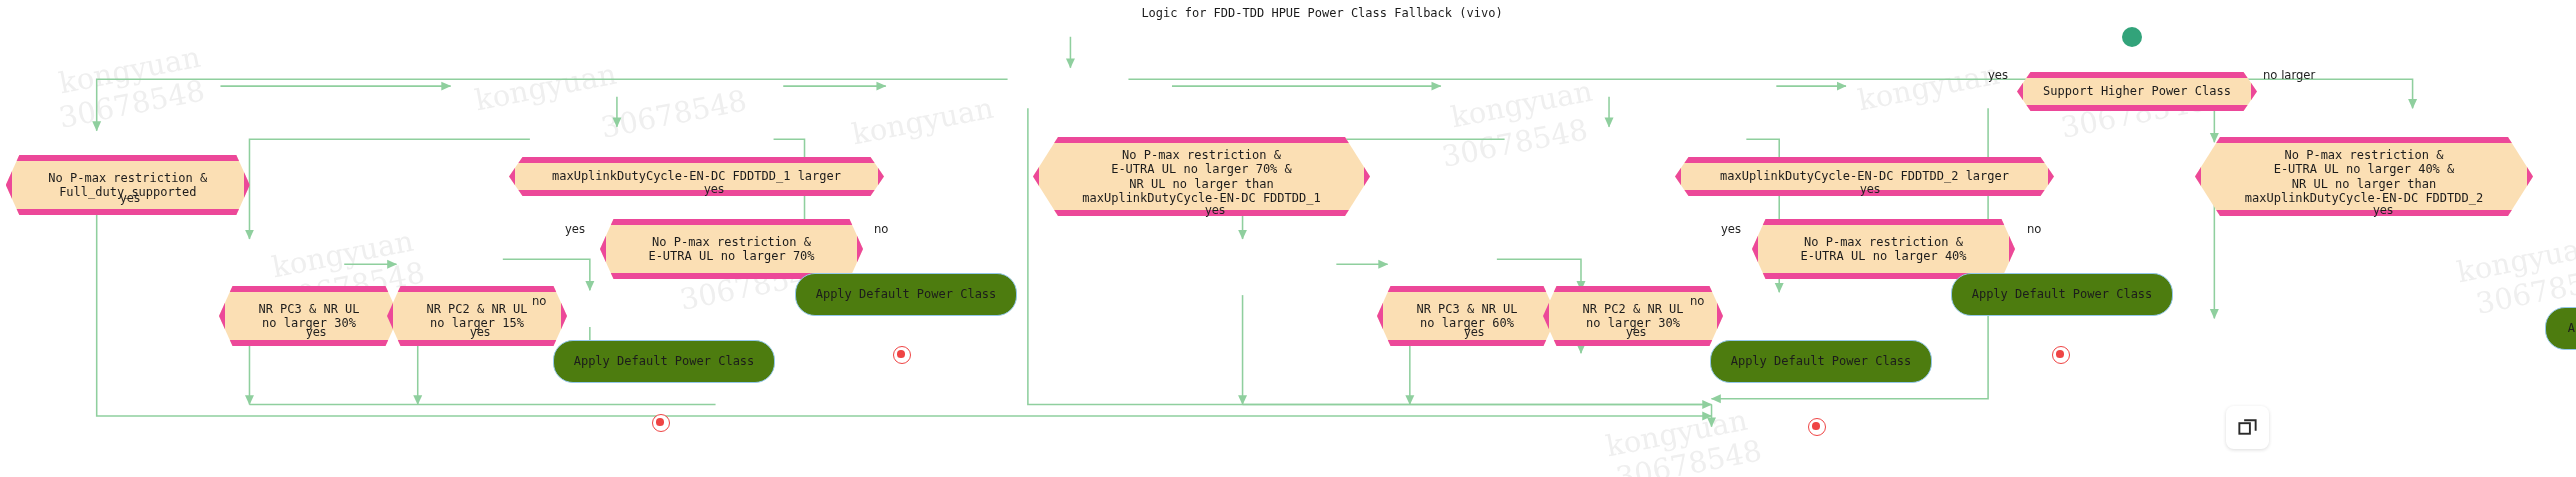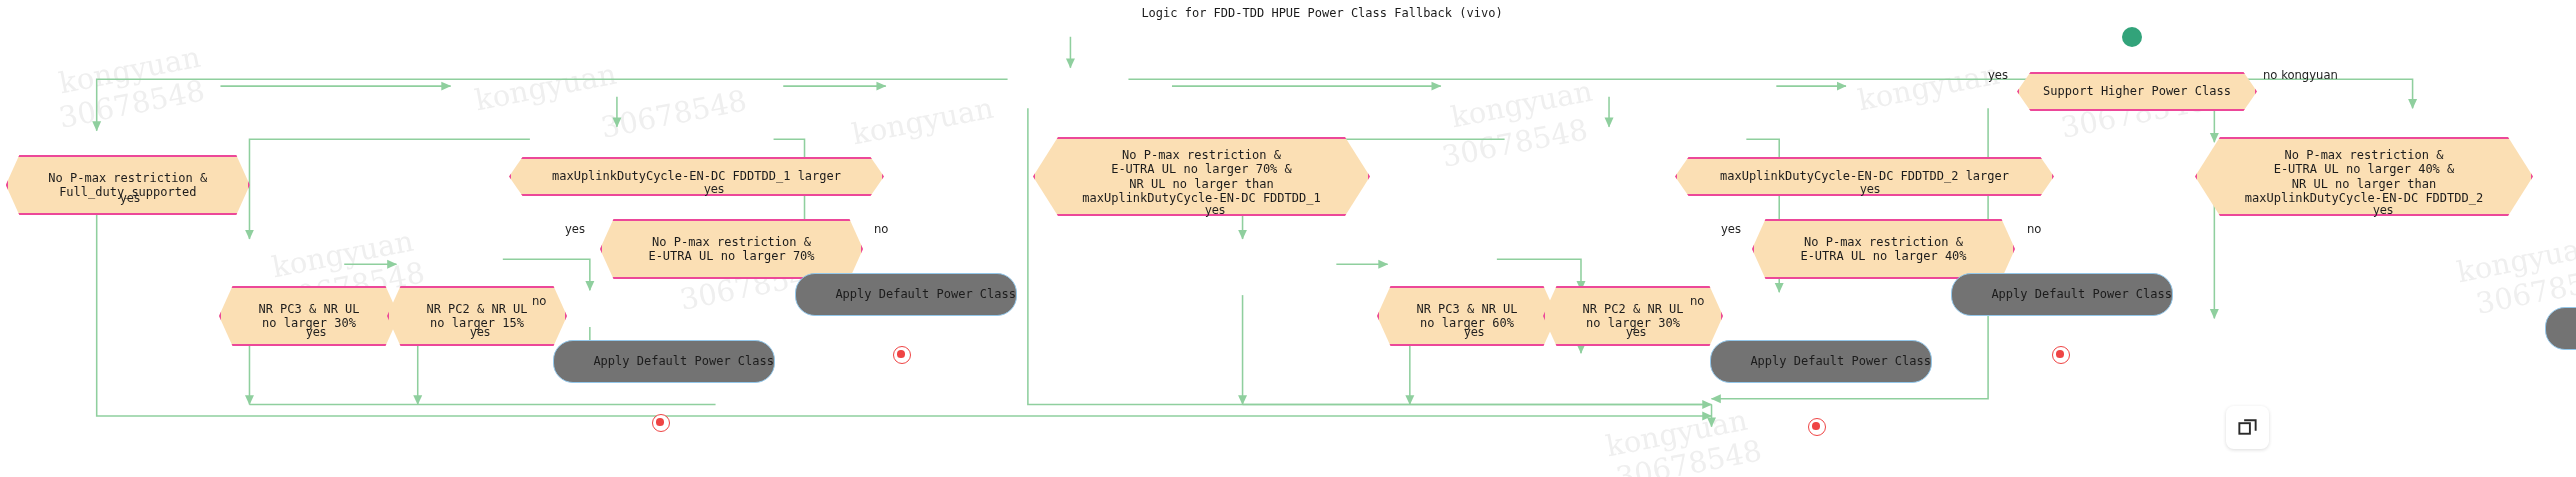--- a/index.html
+++ b/index.html
@@ -52,31 +52,30 @@
     justify-content:center;
     text-align:center;
     color:#1c1c1c;
     font-size:12px;
     line-height:1.18;
     white-space:pre;
     font-family:"DejaVu Sans Mono","Liberation Mono",monospace;
   }
   .hex{
     background:#fbdfb4;
-    border:2px solid #ec4899;
+    border:6px solid #ec4899;
     clip-path:polygon(13.5px 0,calc(100% - 13.5px) 0,100% 50%,calc(100% - 13.5px) 100%,13.5px 100%,0 50%);
   }
   .hex.wide{
     clip-path:polygon(25px 0,calc(100% - 25px) 0,100% 50%,calc(100% - 25px) 100%,25px 100%,0 50%);
   }
   .rect{
-    background:#737373;
+    background:#4d7c0f;
     border:1px solid #93c7ea;
     border-radius:20px;
-    justify-content:flex-end;
   }
   
   .startdot{
     position:absolute;
     width:20.3px;height:20.3px;
     border-radius:50%;
     background:#32a37a;
     z-index:3;
   }
   .enddot{
@@ -256,21 +255,21 @@
 maxUplinkDutyCycle-EN-DC FDDTDD_2</span></div>
       <div class="node rect" style="left: 2545px; top: 307px; width: 226px; height: 43px;"><span>Apply Default Power Class</span></div>
       <div class="enddot" style="left: 652px; top: 414px;"></div>
       <div class="enddot" style="left: 893px; top: 346px;"></div>
       <div class="enddot" style="left: 1808px; top: 418px;"></div>
       <div class="enddot" style="left: 2052px; top: 346px;"></div>
     </div>
 
   <div id="label-layer">
       <div class="elabel" style="left: 1988px; top: 68px;">yes</div>
-      <div class="elabel" style="left: 2263px; top: 68px;">no kongyuan</div>
+      <div class="elabel" style="left: 2263px; top: 68px;">no larger</div>
       <div class="elabel" style="left: 120px; top: 191px;">yes</div>
       <div class="elabel" style="left: 704px; top: 182px;">yes</div>
       <div class="elabel" style="left: 565px; top: 222px;">yes</div>
       <div class="elabel" style="left: 874px; top: 222px;">no</div>
       <div class="elabel" style="left: 306px; top: 325px;">yes</div>
       <div class="elabel" style="left: 532px; top: 294px;">no</div>
       <div class="elabel" style="left: 470px; top: 325px;">yes</div>
       <div class="elabel" style="left: 1205px; top: 203px;">yes</div>
       <div class="elabel" style="left: 1860px; top: 182px;">yes</div>
       <div class="elabel" style="left: 1721px; top: 222px;">yes</div>

